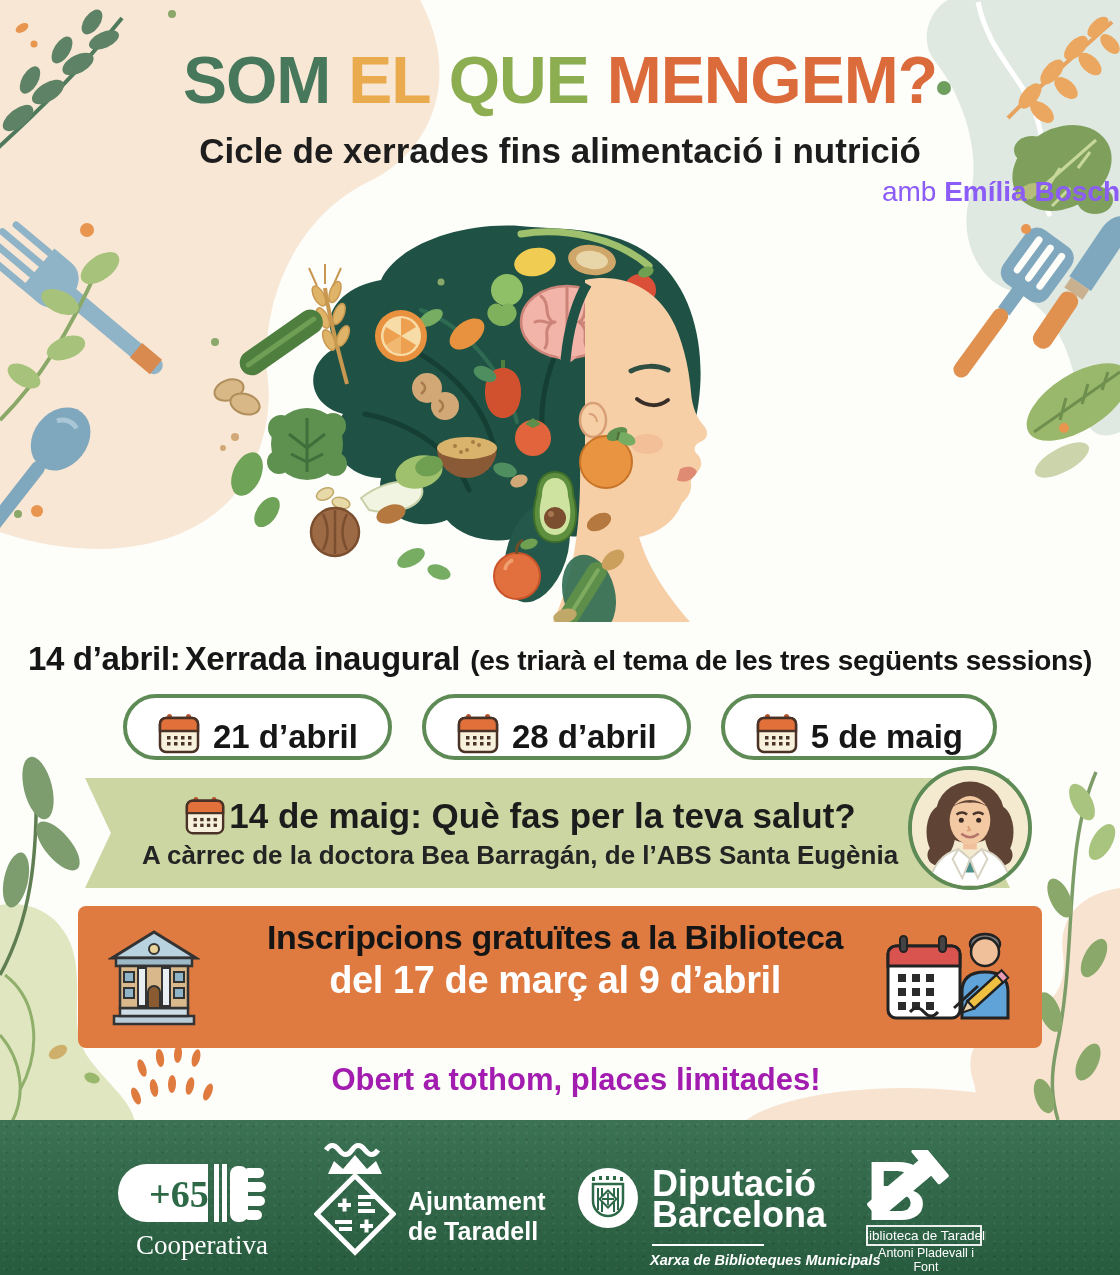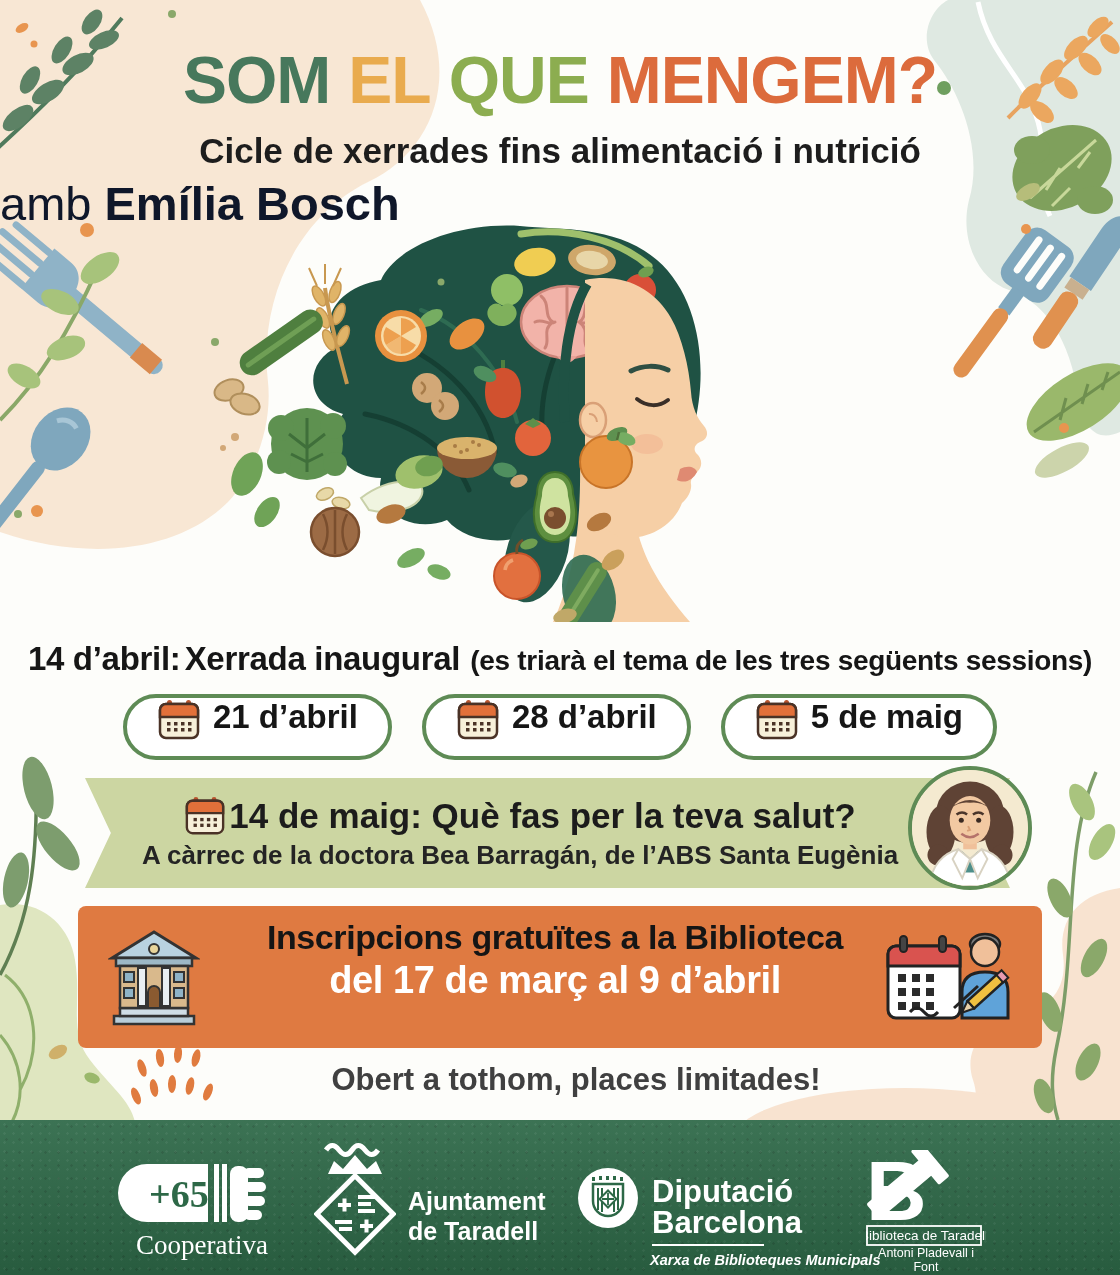--- a/index.html
+++ b/index.html
@@ -10,38 +10,38 @@
   .content{position:absolute;inset:0;z-index:2;}
 
   
   .title{position:absolute;top:42px;left:0;right:0;text-align:center;
          font-size:66px;font-weight:800;letter-spacing:-1px;white-space:nowrap;}
   .title span{margin:0 9px;}
   .tw1{color:var(--title-som,#47785c);} .tw2{color:var(--title-el,#e9ab4e);}
   .tw3{color:var(--title-que,#8cad50);} .tw4{color:var(--title-mengem,#dc6b3c);}
   .subtitle{position:absolute;top:131px;left:0;right:0;text-align:center;
             font-size:35px;font-weight:600;color:#1d1d1d;}
-  .subtitle2{position:absolute;top:176px;left:0;right:0;text-align:left;
-             font-size:47px;font-weight:500;color:#0f172a;}
+  .subtitle2{position:absolute;top:176px;left:0;right:0;text-align:right;
+             font-size:28px;font-weight:500;color:#8b5cf6;}
   .subtitle2 b{font-weight:800;}
 
   
   .illustration{position:absolute;left:185px;top:222px;width:560px;height:400px;}
 
   
   .heading{position:absolute;top:640px;left:0;right:0;text-align:center;color:#161616;
            white-space:nowrap;letter-spacing:-0.3px;}
   .heading .h-date{font-size:33px;font-weight:800;}
   .heading .h-name{font-size:33px;font-weight:600;}
   .heading .h-note{font-size:28px;font-weight:600;margin-left:6px;}
 
   
   .pills{position:absolute;top:694px;left:0;right:0;display:flex;justify-content:center;gap:30px;}
   .pill{height:66px;border:4px solid var(--pill-border,#5e8b55);border-radius:38px;background:#fff;
-        display:flex;align-items:flex-start;gap:12px;padding:0 30px;box-sizing:border-box;}
+        display:flex;align-items:flex-end;gap:12px;padding:0 30px;box-sizing:border-box;}
   .pill .plabel{font-size:33px;font-weight:800;color:#161616;white-space:nowrap;}
 
   
   .ribbon{position:absolute;left:85px;top:778px;width:925px;height:110px;
           background:var(--ribbon,#ccd6a2);
           clip-path:polygon(0 0,100% 0,97.2% 50%,100% 100%,0 100%,2.8% 50%);
           display:flex;flex-direction:column;justify-content:center;align-items:center;
           padding-right:55px;box-sizing:border-box;}
   .ribbon .r1{display:flex;align-items:center;gap:3px;}
   .ribbon .r1 .rlabel{font-size:35px;font-weight:800;color:#1c1c1c;white-space:nowrap;}
@@ -53,35 +53,35 @@
   .orange-box{position:absolute;left:78px;top:906px;width:964px;height:142px;border-radius:8px;
               background:var(--orange-box,#df7a41);}
   .ob-text{position:absolute;left:140px;right:150px;top:10px;text-align:center;letter-spacing:-0.4px;}
   .ob-l1{font-size:34px;font-weight:800;color:#151515;line-height:42px;white-space:nowrap;}
   .ob-l2{font-size:38px;font-weight:800;color:#ffffff;line-height:44px;white-space:nowrap;}
   .ob-l3{font-size:31px;font-weight:600;color:#1d1d1d;line-height:38px;white-space:nowrap;}
   .ob-icon-left{position:absolute;left:30px;top:22px;}
   .ob-icon-right{position:absolute;right:26px;top:24px;}
 
   .open-note{position:absolute;top:1062px;left:0;right:0;text-align:center;
-             font-size:31px;font-weight:800;color:#404040;padding-left:32px;}
+             font-size:31px;font-weight:800;color:#a21caf;padding-left:32px;}
 
   
   .footer{position:absolute;left:0;top:1120px;width:1120px;height:155px;z-index:3;
           background-color:var(--footer-green,#2d6847);
           background-image:linear-gradient(180deg,rgba(255,255,255,.07),rgba(0,0,0,.12)),
             radial-gradient(rgba(255,255,255,.06) 1px,transparent 1.5px),
             radial-gradient(rgba(0,0,0,.12) 1px,transparent 1.5px);
           background-size:auto,9px 9px,13px 13px;color:#fff;}
   .coop{position:absolute;left:116px;top:42px;width:172px;text-align:center;}
   .coop-name{font-family:"Liberation Serif","DejaVu Serif",serif;font-size:27px;margin-top:6px;}
   .ajunt-icon{position:absolute;left:314px;top:20px;}
   .ajunt-text{position:absolute;left:408px;top:66px;font-size:25px;font-weight:600;line-height:30px;}
   .dipu-icon{position:absolute;left:578px;top:48px;}
-  .dipu-text{position:absolute;left:652px;top:56px;font-size:31px;font-weight:700;line-height:31px;}
+  .dipu-text{position:absolute;left:652px;top:48px;font-size:36px;font-weight:700;line-height:31px;}
   .dipu-rule{position:absolute;left:652px;top:124px;width:112px;height:2px;background:#fff;}
   .dipu-net{position:absolute;left:650px;top:132px;font-size:14.5px;font-weight:700;font-style:italic;white-space:nowrap;}
   .bt-logo{position:absolute;left:866px;top:30px;}
   .bt-author{position:absolute;left:866px;top:126px;width:120px;text-align:center;font-size:12.5px;}
 </style>
 </head>
 <body>
 
 <div class="poster">
 

